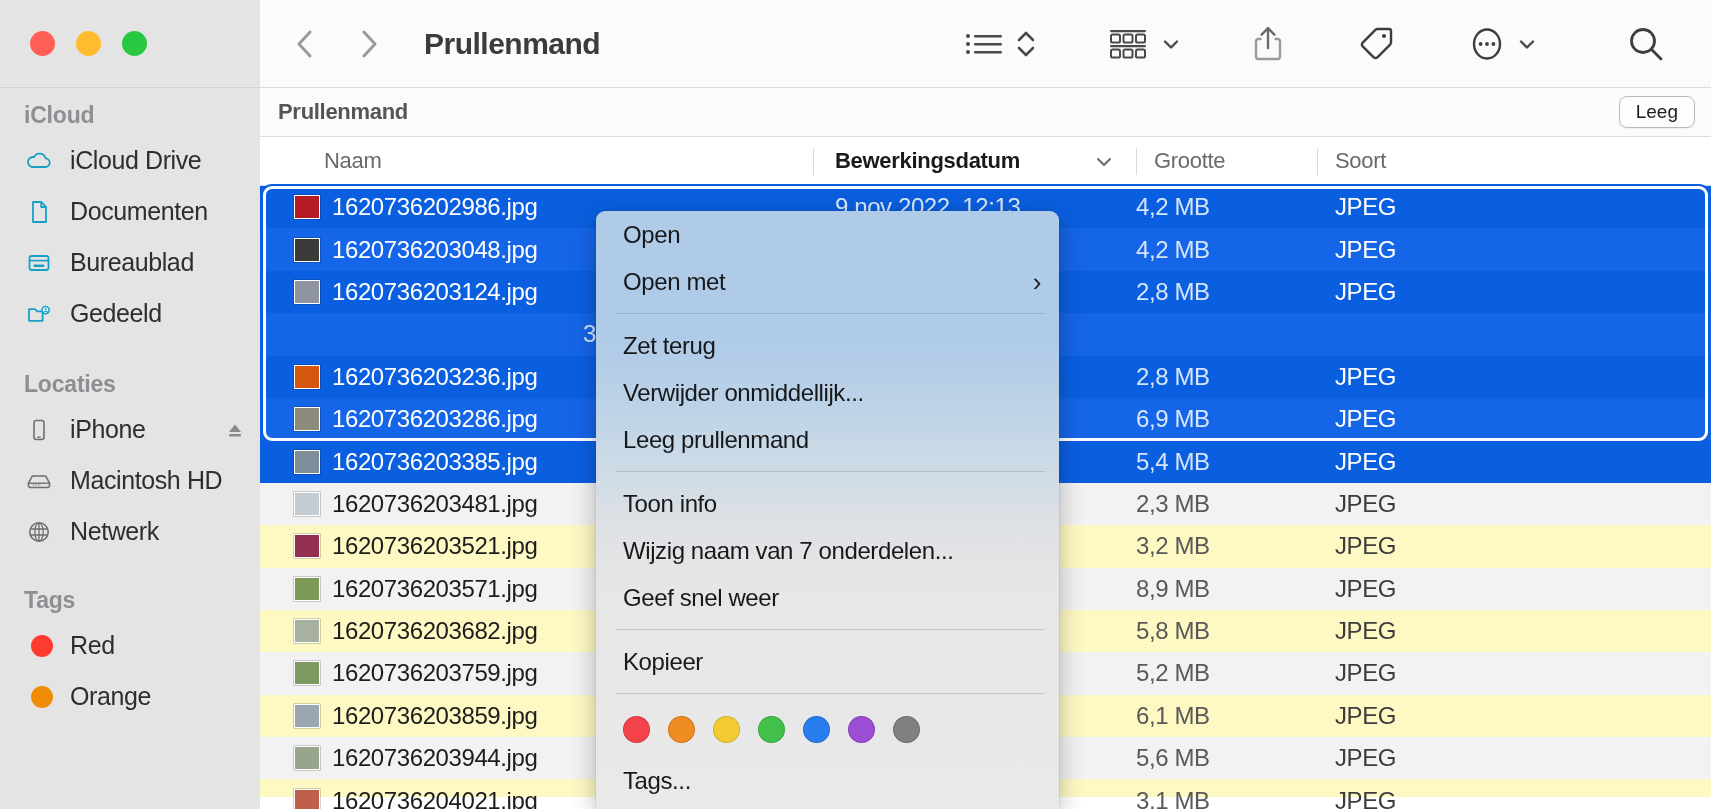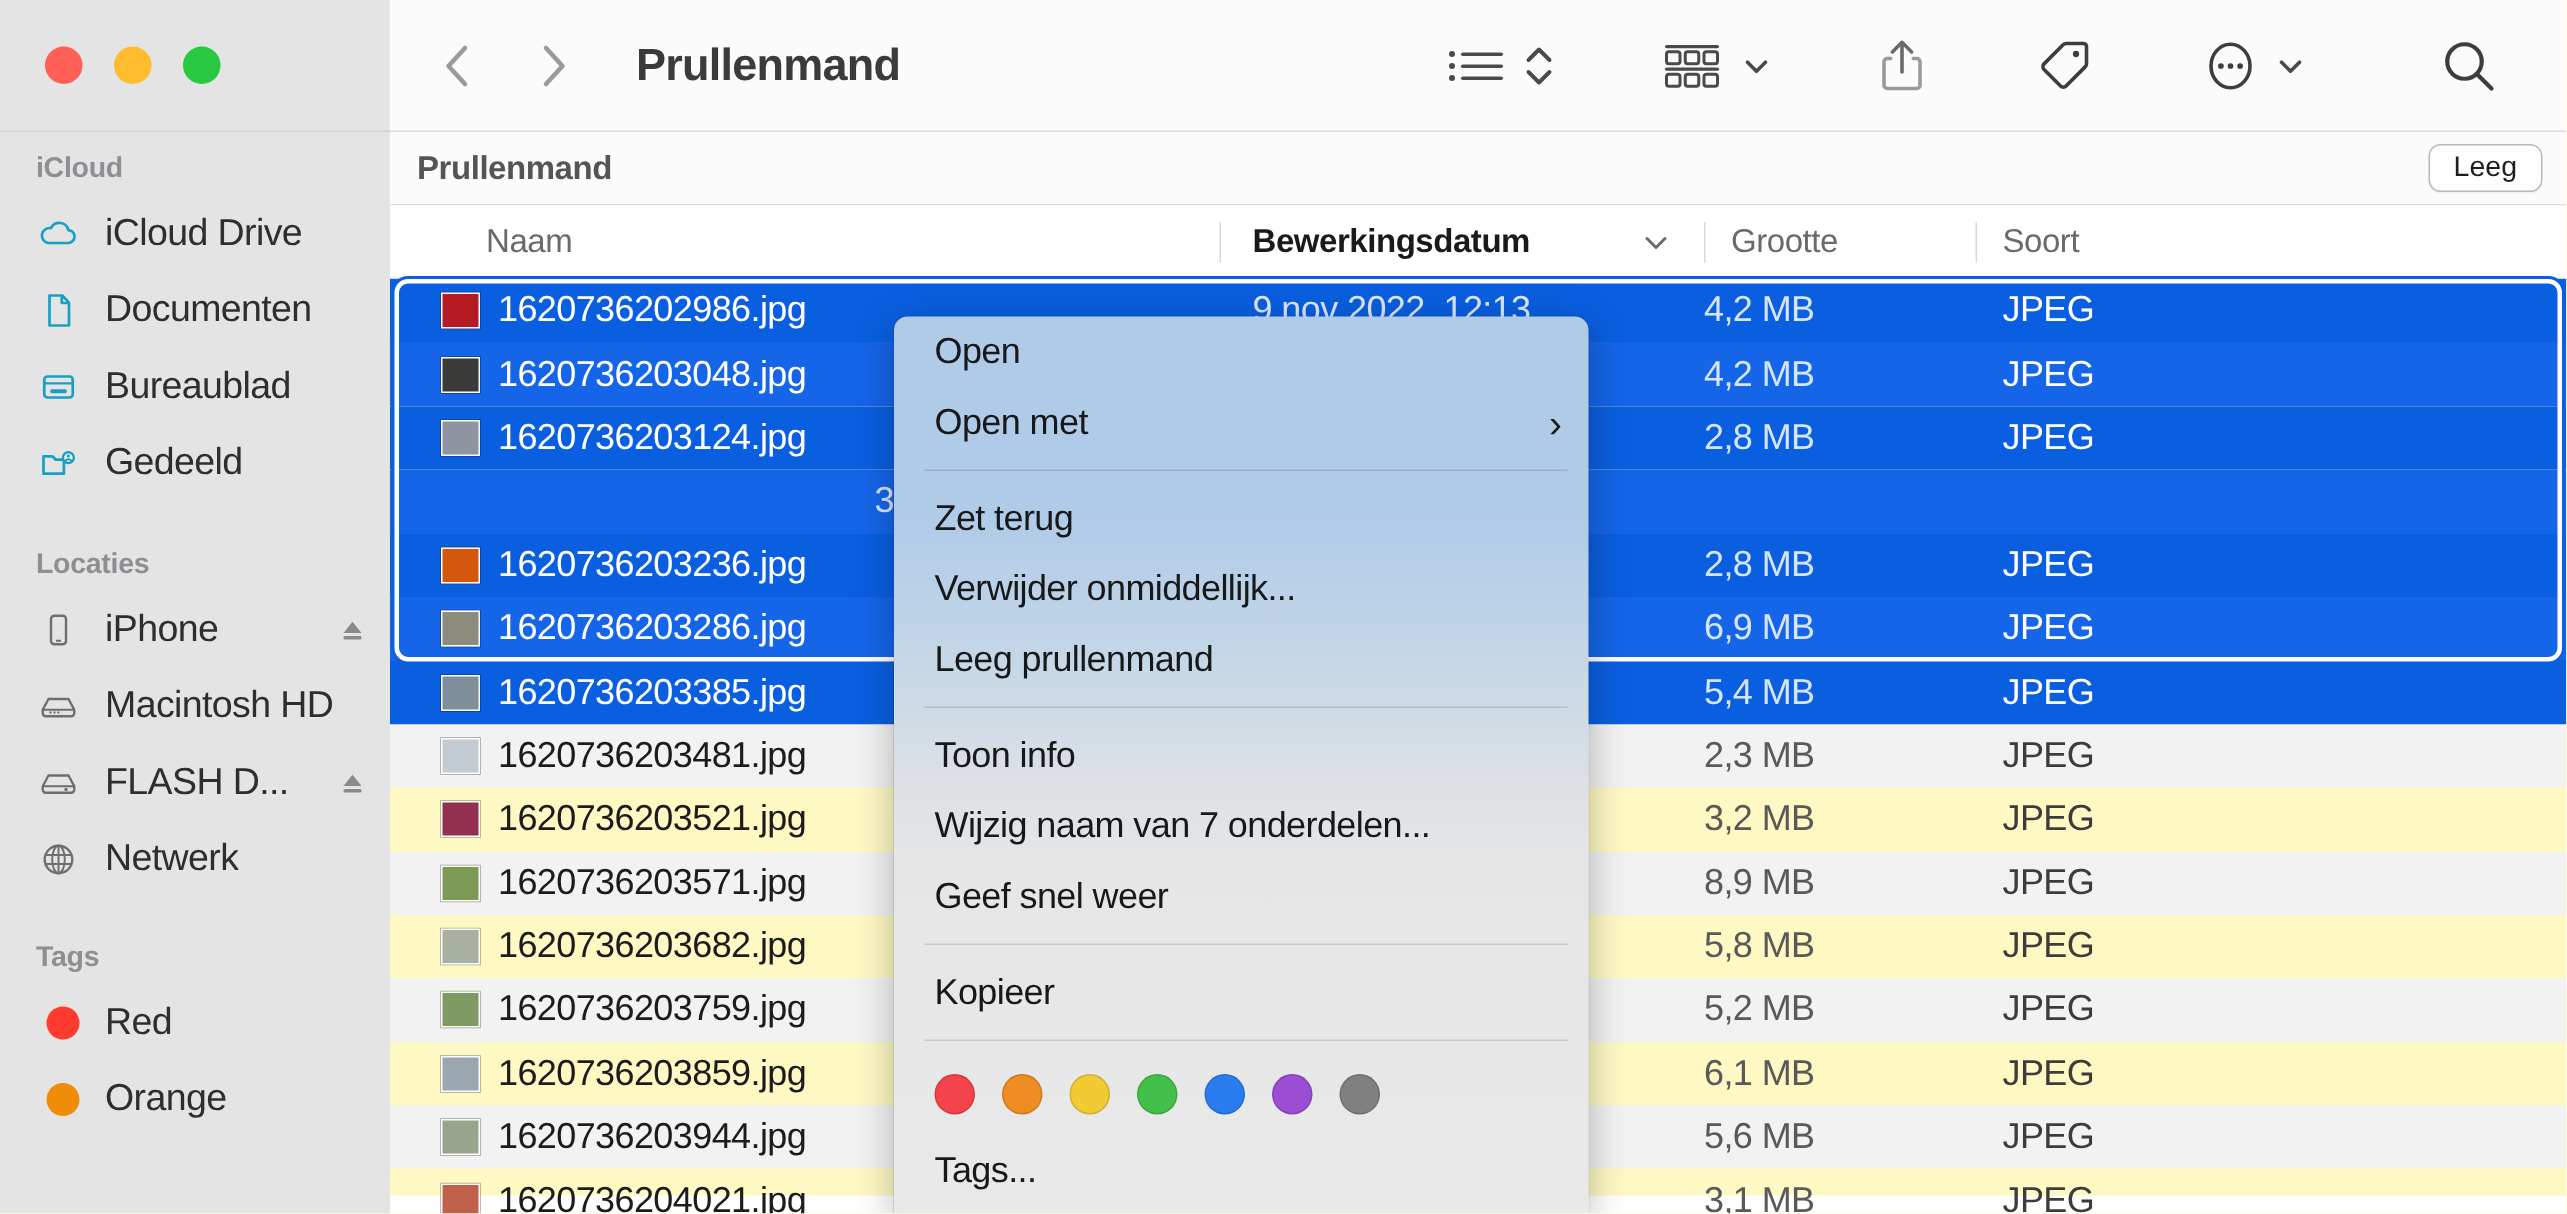--- a/index.html
+++ b/index.html
@@ -24,21 +24,21 @@
     display:flex; align-items:center;
     padding-left:30px; gap:21px;
     border-bottom:1px solid #d2d2d2;
   }
   .tl { width:25px; height:25px; border-radius:50%; }
   .tl.red{ background:#ff5f57; }
   .tl.yellow{ background:#febc2e; }
   .tl.green{ background:#28c840; }
 
   .sb-section {
-    font-size:19px; font-weight:bold;
+    font-size:23px; font-weight:bold;
     color:#8e8e93; padding:14px 0 6px 24px;
     letter-spacing:-0.2px;
   }
   .sb-item {
     display:flex; align-items:center;
     height:51px; padding:0 14px 0 24px;
     gap:16px; position:relative;
   }
   .sb-icon { width:30px; height:30px; flex:0 0 30px; display:flex; align-items:center; justify-content:center; }
   .sb-label {
@@ -258,36 +258,20 @@
       <span class="sb-icon">
         <svg width="30" height="30" viewBox="0 0 30 30">
             <path d="M4.5 19.5v-2.3L8.3 10h13.4l3.8 7.2v2.3a2 2 0 0 1-2 2h-17a2 2 0 0 1-2-2z" fill="none" stroke="#6e6e6e" stroke-width="1.6" stroke-linejoin="round"></path>
             <path d="M4.5 17.2h21" stroke="#6e6e6e" stroke-width="1.4"></path>
             <path d="M9 19h8" stroke="#6e6e6e" stroke-width="1.2" stroke-dasharray="1.4 1.2"></path>
           </svg>
       </span>
       <span class="sb-label">Macintosh HD</span>
     </div>
 
-    <div class="sb-item">
-      <span class="sb-icon">
-        <svg width="30" height="30" viewBox="0 0 30 30">
-            <path d="M4.5 19.5v-2.3L8.3 10h13.4l3.8 7.2v2.3a2 2 0 0 1-2 2h-17a2 2 0 0 1-2-2z" fill="none" stroke="#6e6e6e" stroke-width="1.6" stroke-linejoin="round"></path>
-            <path d="M4.5 17.2h21" stroke="#6e6e6e" stroke-width="1.4"></path>
-            <circle cx="20" cy="19.3" r="1.1" fill="#6e6e6e"></circle>
-          </svg>
-      </span>
-      <span class="sb-label">FLASH D...</span>
-      <span class="eject">
-        <svg width="22" height="22" viewBox="0 0 22 22">
-            <path d="M11 5.5 17 13H5z" fill="#8a8a8a"></path>
-            <rect x="5" y="15" width="12" height="2.4" rx="1" fill="#8a8a8a"></rect>
-          </svg>
-      </span>
-    </div>
 
     <div class="sb-item">
       <span class="sb-icon">
         <svg width="30" height="30" viewBox="0 0 30 30">
             <circle cx="15" cy="15" r="9.2" fill="none" stroke="#6e6e6e" stroke-width="1.6"></circle>
             <ellipse cx="15" cy="15" rx="4.2" ry="9.2" fill="none" stroke="#6e6e6e" stroke-width="1.3"></ellipse>
             <path d="M6.2 12h17.6M6.2 18h17.6M15 5.8v18.4" stroke="#6e6e6e" stroke-width="1.3"></path>
           </svg>
       </span>
       <span class="sb-label">Netwerk</span>

